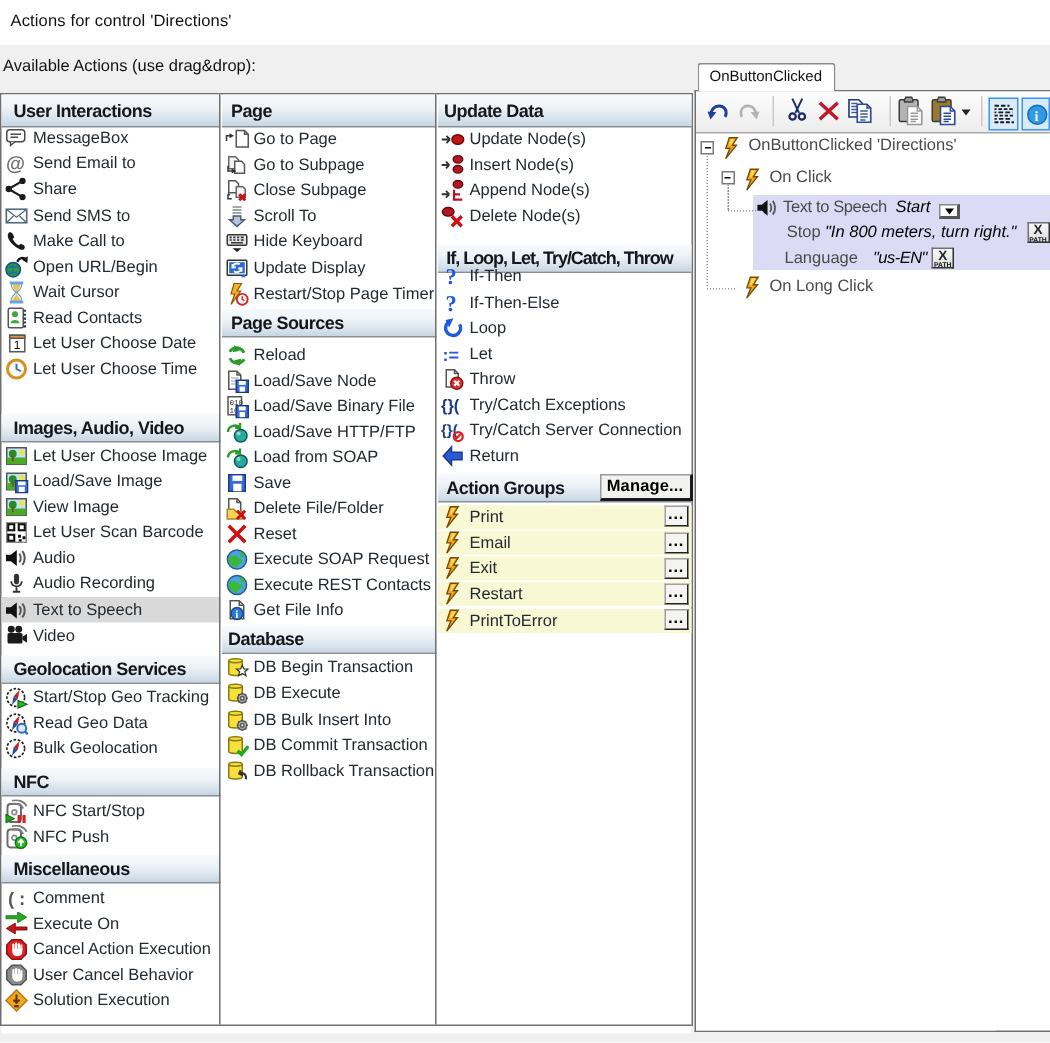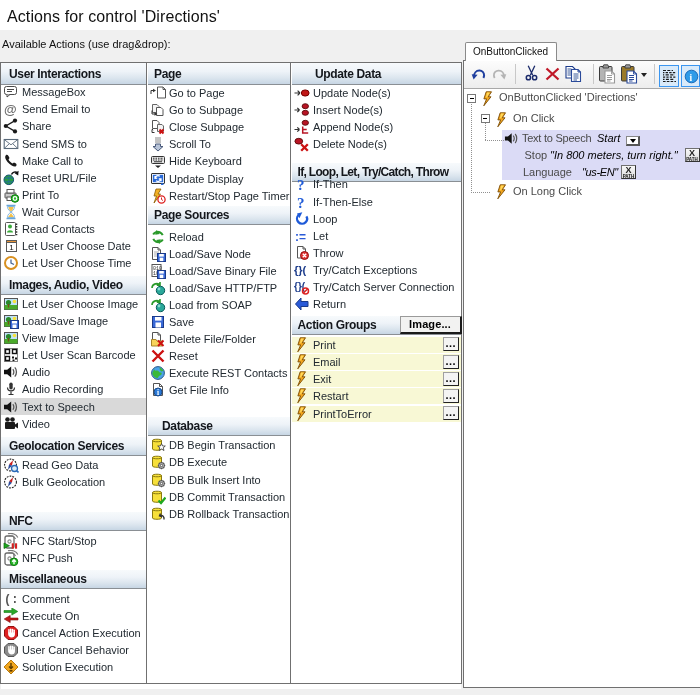--- a/index.html
+++ b/index.html
@@ -1,18 +1,18 @@
 <!DOCTYPE html>
 <html><head>
 <meta charset="utf-8">
 <style>
 * { margin:0; padding:0; box-sizing:border-box; }
 html,body { width:700px; height:695px; background:#fff; font-family:"Liberation Sans", sans-serif; overflow:hidden; }
 .page { position:relative; width:700px; height:695px; }
-.title { position:absolute; left:7px; top:8px; font-size:16px; color:#111; letter-spacing:0.1px;text-align:right; }
+.title { position:absolute; left:7px; top:8px; font-size:11px; color:#111; letter-spacing:0.1px;text-align:right; }
 .band { position:absolute; left:0; top:30px; width:700px; height:665px; background:#F0F0F0; }
 .avail { position:absolute; left:2px; top:8px; font-size:11px; color:#111; }
 .listbox { position:absolute; left:0px; top:31.5px; width:462px; height:622px; background:#fff; border:1px solid #707070; }
 .whitestrip { position:absolute; left:1px; top:654px; width:460px; height:5px; background:#fff; }
 .vsep { position:absolute; top:0; width:1px; height:620px; background:#707070; }
 .col { position:absolute; top:0; height:620px; }
 .hdr { position:absolute; left:0; right:0; height:19px; line-height:19px; padding-left:8px;
   font-size:12px; font-weight:bold; color:#14171c; letter-spacing:-0.35px;
   background:linear-gradient(#f7fafc 0%, #eef3f8 40%, #dbe5ee 72%, #c7d6e4 100%);
   border-bottom:1.3px solid #8a8f94; }
@@ -89,31 +89,21 @@
               </svg>
               <span>Make Call to</span>
             </div>
             <div class="it">
               <svg width="16" height="16" viewBox="0 0 16 16">
                 <circle cx="5.8" cy="9.8" r="4.8" fill="#2d9e3a" stroke="#14506e"></circle>
                 <path d="M1.2 8.3h9.2M1.2 11.3h9.2M5.8 5v9.6M2.6 6.6 C4.4 8.2 7.2 8.2 9 6.6M2.6 13 C4.4 11.4 7.2 11.4 9 13" stroke="#1e6ea0" stroke-width="0.7" fill="none"></path>
                 <path d="M8.5 4.5 C9.5 2 12.5 1.2 14.5 2.8" fill="none" stroke="#111" stroke-width="1.5"></path>
                 <path d="M15.6 0.8 L15.2 5.4 L11.6 3.2Z" fill="#111"></path>
               </svg>
-              <span>Reset URL/File</span>
-            </div>
-            <div class="it">
-              <svg width="16" height="16" viewBox="0 0 16 16">
-                <rect x="2" y="6" width="11" height="5" rx="0.5" fill="#c9c9c9" stroke="#555"></rect>
-                <rect x="4" y="2.5" width="7" height="3.5" fill="#fff" stroke="#555"></rect>
-                <rect x="4" y="10" width="7" height="3.5" fill="#fff" stroke="#555"></rect>
-                <circle cx="12" cy="11.5" r="3.8" fill="#2db82d" stroke="#0a7a0a"></circle>
-                <circle cx="12" cy="11.5" r="1.8" fill="none" stroke="#fff" stroke-width="1.2"></circle>
-              </svg>
-              <span>Print To</span>
+              <span>Open URL/Begin</span>
             </div>
             <div class="it">
               <svg width="16" height="16" viewBox="0 0 16 16">
                 <path d="M3.5 1.5h9M3.5 14.5h9" stroke="#6aa6d8" stroke-width="1.6"></path>
                 <path d="M4.5 2.5 C4.5 6 7 7 8 8 C9 9 11.5 10 11.5 13.5 L4.5 13.5 C4.5 10 7 9 8 8 C9 7 11.5 6 11.5 2.5Z" fill="#fff" stroke="#6aa6d8" stroke-width="0.8"></path>
                 <path d="M5.5 3 L10.5 3 C10.5 5.5 9 6.5 8 7.3 C7 6.5 5.5 5.5 5.5 3Z" fill="#f4c04a"></path>
                 <path d="M8 9 L10.8 13 L5.2 13Z" fill="#f4c04a"></path>
               </svg>
               <span>Wait Cursor</span>
             </div>
@@ -223,20 +213,31 @@
           </div>
           <div class="hdr" style="top:374.3px;padding-left:8px">Geolocation Services</div>
           <div class="items" style="position:absolute;left:0;right:0;top:394.2px">
             <div class="it">
               <svg width="16" height="16" viewBox="0 0 16 16">
                 <circle cx="7.5" cy="8" r="5.9" fill="#fff" stroke="#222" stroke-width="1.1" stroke-dasharray="1.8 1.1"></circle>
                 <g transform="rotate(28 7.5 8)">
                   <path d="M7.5 2.6 L9.1 8 L5.9 8Z" fill="#c81e1e"></path>
                   <path d="M7.5 13.4 L9.1 8 L5.9 8Z" fill="#2a4a9a"></path>
                 </g>
+                <path d="M9 10 L15 12.5 L9 15Z" fill="#2ab82a" stroke="#0a6a0a" stroke-width="0.8"></path>
+              </svg>
+              <span>Start/Stop Geo Tracking</span>
+            </div>
+            <div class="it">
+              <svg width="16" height="16" viewBox="0 0 16 16">
+                <circle cx="7.5" cy="8" r="5.9" fill="#fff" stroke="#222" stroke-width="1.1" stroke-dasharray="1.8 1.1"></circle>
+                <g transform="rotate(28 7.5 8)">
+                  <path d="M7.5 2.6 L9.1 8 L5.9 8Z" fill="#c81e1e"></path>
+                  <path d="M7.5 13.4 L9.1 8 L5.9 8Z" fill="#2a4a9a"></path>
+                </g>
                 <circle cx="11.5" cy="11.5" r="3" fill="#d8ecf8" stroke="#2a6ab8" stroke-width="1.3"></circle>
                 <path d="M13.5 13.5 L15.5 15.5" stroke="#2a6ab8" stroke-width="1.6"></path>
               </svg>
               <span>Read Geo Data</span>
             </div>
             <div class="it">
               <svg width="16" height="16" viewBox="0 0 16 16">
                 <circle cx="7.5" cy="8" r="5.9" fill="#fff" stroke="#222" stroke-width="1.1" stroke-dasharray="1.8 1.1"></circle>
                 <g transform="rotate(28 7.5 8)">
                   <path d="M7.5 2.6 L9.1 8 L5.9 8Z" fill="#c81e1e"></path>
@@ -457,33 +458,41 @@
                 <path d="M2.5 2.5 L13.5 13.5 M13.5 2.5 L2.5 13.5" stroke="#cc1111" stroke-width="2.4"></path>
               </svg>
               <span>Reset</span>
             </div>
             <div class="it">
               <svg width="16" height="16" viewBox="0 0 16 16">
                 <circle cx="8" cy="8" r="6.4" fill="#4aa2e8" stroke="#2a5a8a"></circle>
                 <path d="M5 2.6 C3.5 4.6 4.5 6.1 6.5 5.6 C9 5.1 8.5 7.6 10.5 7.6 C12.5 7.6 12 10.1 10 10.6 C8 11.1 9 13.1 7 13.1 C4.7 12.6 2.7 10.7 2.2 8.2" fill="#3ab83a"></path>
                 <path d="M9.8 2.4 C11.4 3 12.8 4.4 13.5 6.1 L11 6.6 C10 5.1 9.3 3.2 9.8 2.4Z" fill="#3ab83a"></path>
               </svg>
+              <span>Execute SOAP Request</span>
+            </div>
+            <div class="it">
+              <svg width="16" height="16" viewBox="0 0 16 16">
+                <circle cx="8" cy="8" r="6.4" fill="#4aa2e8" stroke="#2a5a8a"></circle>
+                <path d="M5 2.6 C3.5 4.6 4.5 6.1 6.5 5.6 C9 5.1 8.5 7.6 10.5 7.6 C12.5 7.6 12 10.1 10 10.6 C8 11.1 9 13.1 7 13.1 C4.7 12.6 2.7 10.7 2.2 8.2" fill="#3ab83a"></path>
+                <path d="M9.8 2.4 C11.4 3 12.8 4.4 13.5 6.1 L11 6.6 C10 5.1 9.3 3.2 9.8 2.4Z" fill="#3ab83a"></path>
+              </svg>
               <span>Execute REST Contacts</span>
             </div>
             <div class="it">
               <svg width="16" height="16" viewBox="0 0 16 16">
                 <path d="M3.5 1.5 L9.5 1.5 L12.5 4.5 L12.5 13.5 L3.5 13.5Z" fill="#fff" stroke="#555"></path>
                 <path d="M9.5 1.5 L9.5 4.5 L12.5 4.5" fill="none" stroke="#555"></path>
                 <circle cx="8" cy="10" r="4" fill="#2a7ad8" stroke="#1a4a8a"></circle>
                 <text x="6.9" y="13" font-size="7.5" font-weight="bold" fill="#fff" font-family="Liberation Serif">i</text>
               </svg>
               <span>Get File Info</span>
             </div>
           </div>
-          <div class="hdr" style="top:354.7px;padding-left:14px">Database</div>
+          <div class="hdr" style="top:354.7px;padding-left:4px">Database</div>
           <div class="items" style="position:absolute;left:0;right:0;top:374.3px">
             <div class="it">
               <svg width="16" height="16" viewBox="0 0 16 16">
                 <path d="M2.5 3.5 C2.5 1.8 11.5 1.8 11.5 3.5 L11.5 12 C11.5 13.7 2.5 13.7 2.5 12Z" fill="#f7e03a" stroke="#8a7a10"></path>
                 <path d="M2.5 3.5 C2.5 5.2 11.5 5.2 11.5 3.5" fill="none" stroke="#8a7a10"></path>
                 <path d="M11.5 6.5 L12.6 9 L15.3 9 L13.2 10.8 L14 13.5 L11.5 12 L9 13.5 L9.8 10.8 L7.7 9 L10.4 9Z" fill="#fff" stroke="#333" stroke-width="0.8"></path>
               </svg>
               <span>DB Begin Transaction</span>
             </div>
             <div class="it">
@@ -519,21 +528,21 @@
                 <path d="M2.5 3.5 C2.5 1.8 11.5 1.8 11.5 3.5 L11.5 12 C11.5 13.7 2.5 13.7 2.5 12Z" fill="#f7e03a" stroke="#8a7a10"></path>
                 <path d="M2.5 3.5 C2.5 5.2 11.5 5.2 11.5 3.5" fill="none" stroke="#8a7a10"></path>
                 <path d="M14 13.5 C14.5 10.5 12.5 9 10.5 9.5 M10.5 7.5 L9.5 9.8 L12 10.8" fill="none" stroke="#333" stroke-width="1.4"></path>
               </svg>
               <span>DB Rollback Transaction</span>
             </div>
           </div>
         </div>
         <div class="vsep" style="left:289.2px"></div>
         <div class="col" style="left:291px;width:169px">
-          <div class="hdr first" style="top:0px;padding-left:23px">Update Data</div>
+          <div class="hdr first" style="top:0px;padding-left:4px">Update Data</div>
           <div class="items" style="position:absolute;left:0;right:0;top:21.75px">
             <div class="it">
               <svg width="16" height="16" viewBox="0 0 16 16">
                 <path d="M0.5 8 h5.5 M6 8 l-2.4 -2.4 M6 8 l-2.4 2.4" stroke="#333" stroke-width="1.2" fill="none"></path>
                 <ellipse cx="11.2" cy="8" rx="3.9" ry="3.1" fill="#c01818" stroke="#700"></ellipse>
               </svg>
               <span>Update Node(s)</span>
             </div>
             <div class="it">
               <svg width="16" height="16" viewBox="0 0 16 16">
@@ -609,21 +618,21 @@
               </svg>
               <span>Try/Catch Server Connection</span>
             </div>
             <div class="it">
               <svg width="16" height="16" viewBox="0 0 16 16">
                 <path d="M14 5.5 L7 5.5 L7 2 L1.5 8 L7 14 L7 10.5 L14 10.5Z" fill="#2a5ad8" stroke="#1a3a8a"></path>
               </svg>
               <span>Return</span>
             </div>
           </div>
-          <div class="hdr mgr" style="top:253.4px;padding-left:5.5px">Action Groups<div class="manage">Image...</div></div>
+          <div class="hdr mgr" style="top:253.4px;padding-left:5.5px">Action Groups<div class="manage">Manage...</div></div>
           <div class="ygrp" style="position:absolute;left:0;right:0;top:274.4px">
             <div class="it">
               <svg width="16" height="16" viewBox="0 0 16 16">
                 <path d="M6.2 0.8 L11.5 0.8 L8.3 5.8 L11 5.8 L3.8 14.8 L6.6 7.9 L3.9 7.9Z" fill="#f2a71f" stroke="#7a4a00" stroke-width="0.9"></path>
                 <path d="M7 1.6 L9.8 1.6 L7 6.2 L6 6.2Z" fill="#ffd95a"></path>
               </svg>
               <span>Print</span>
               <span class="dots">...</span>
             </div>
             <div class="it">

